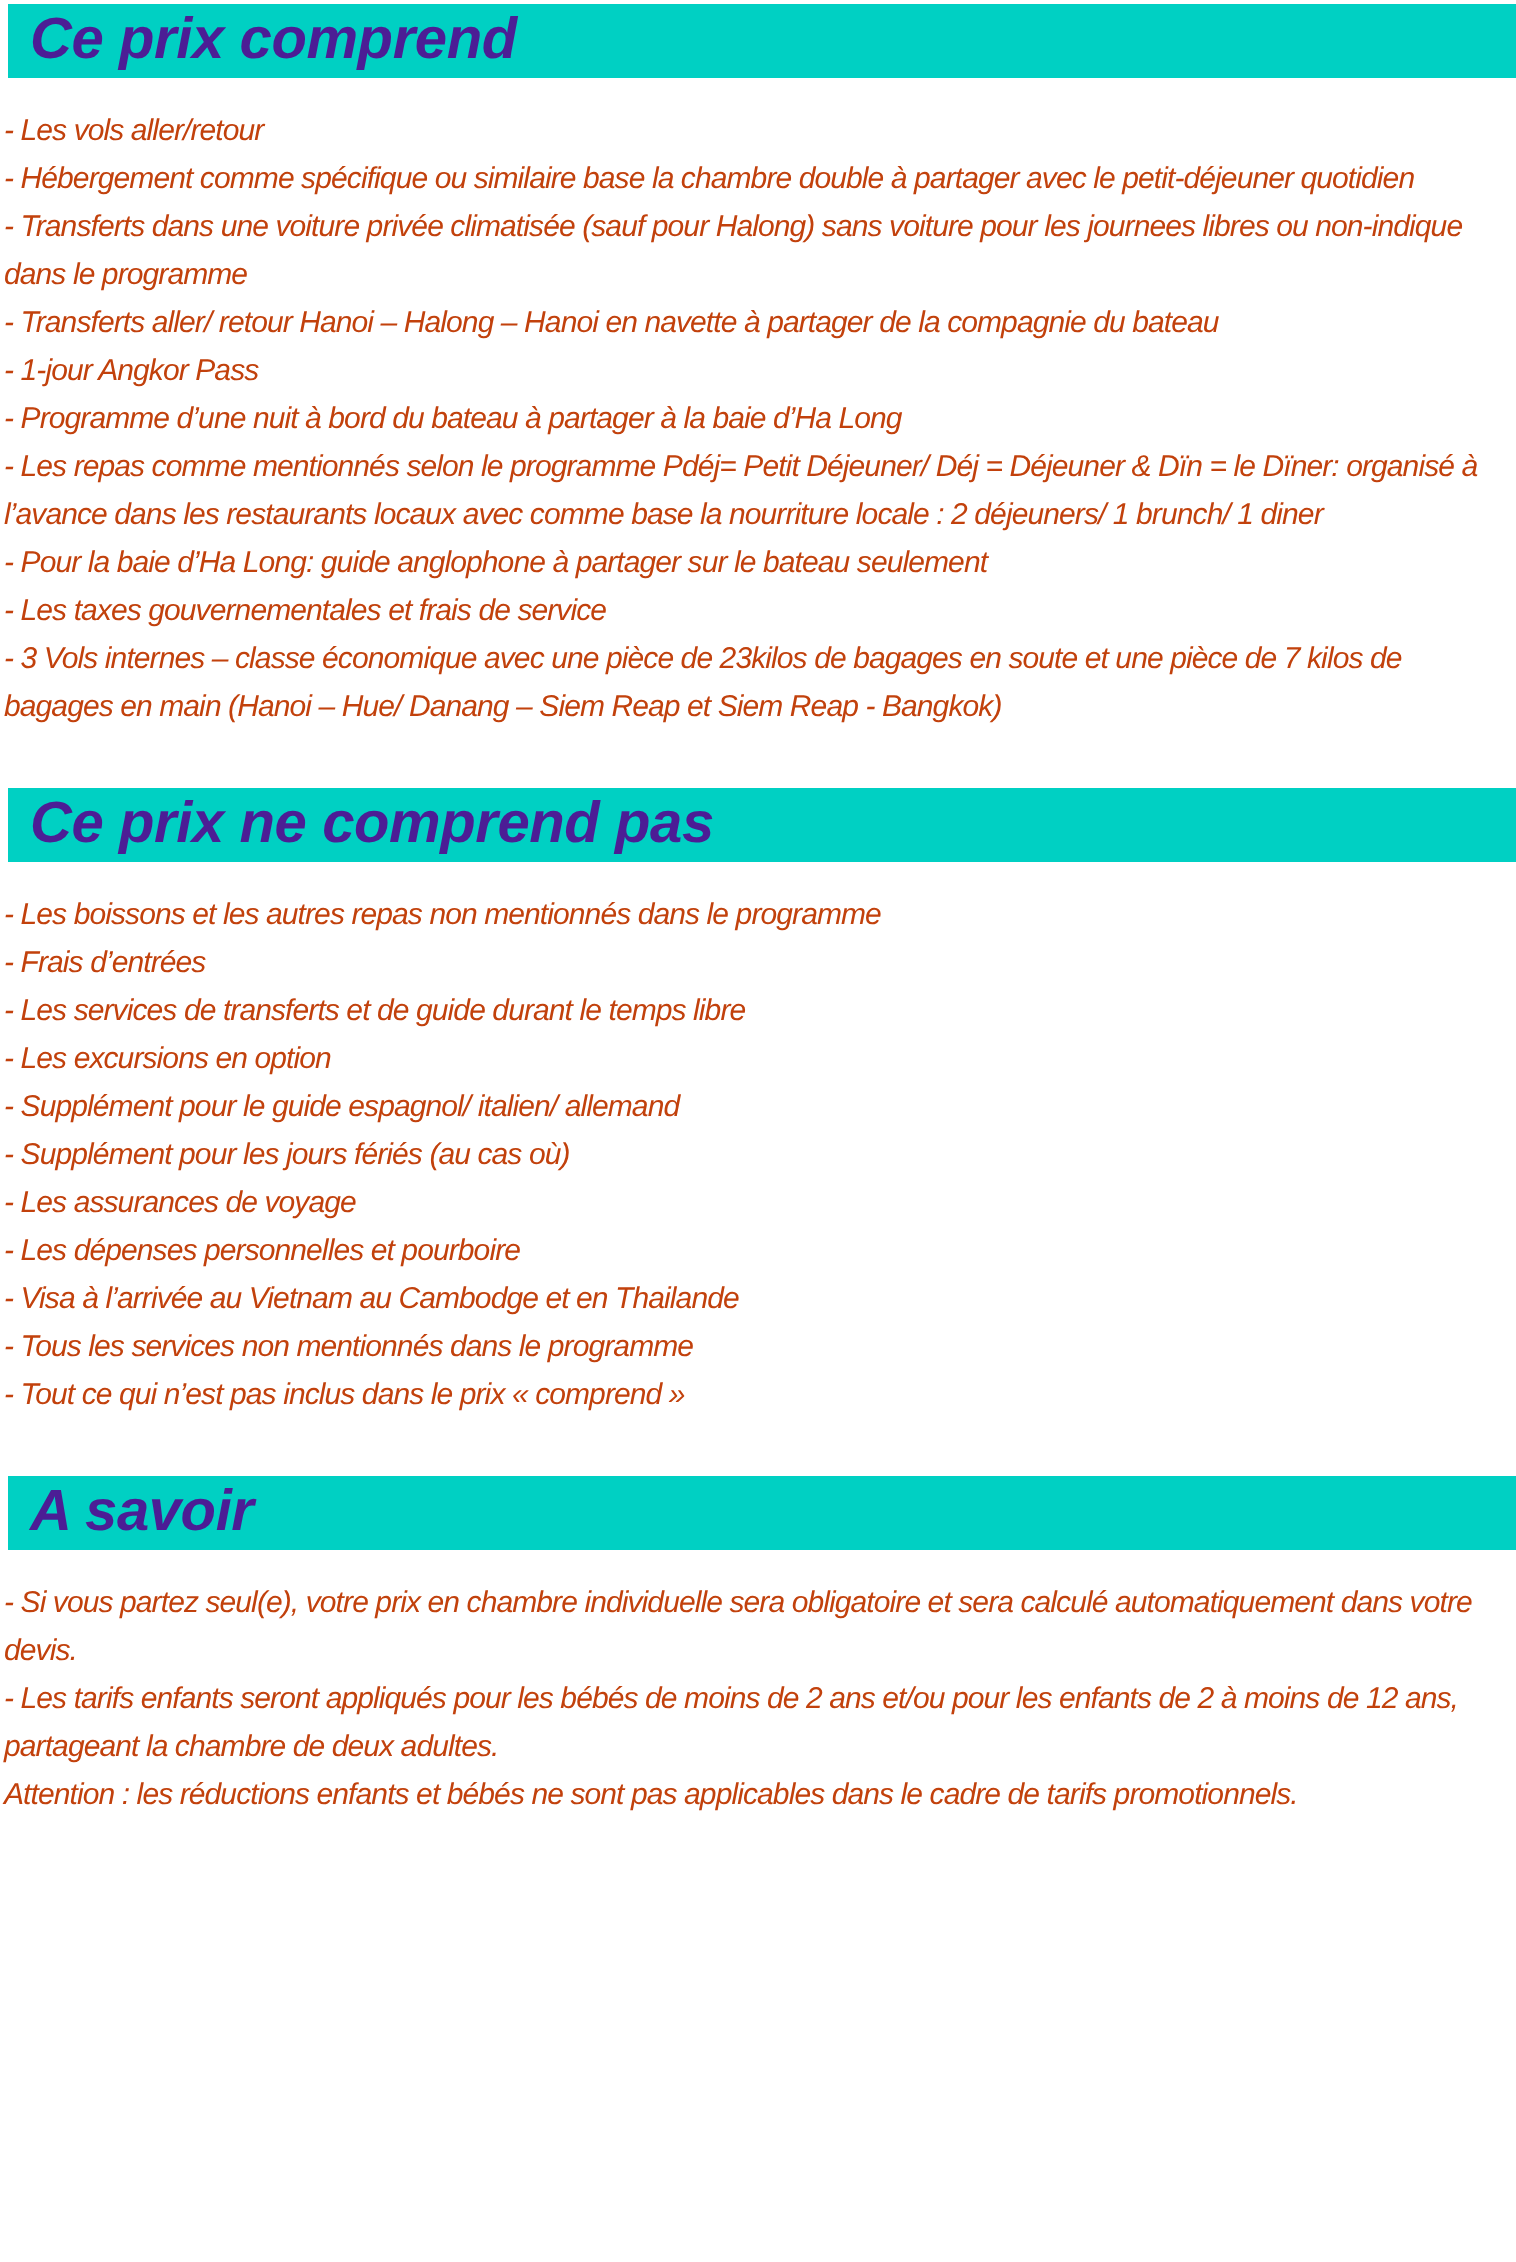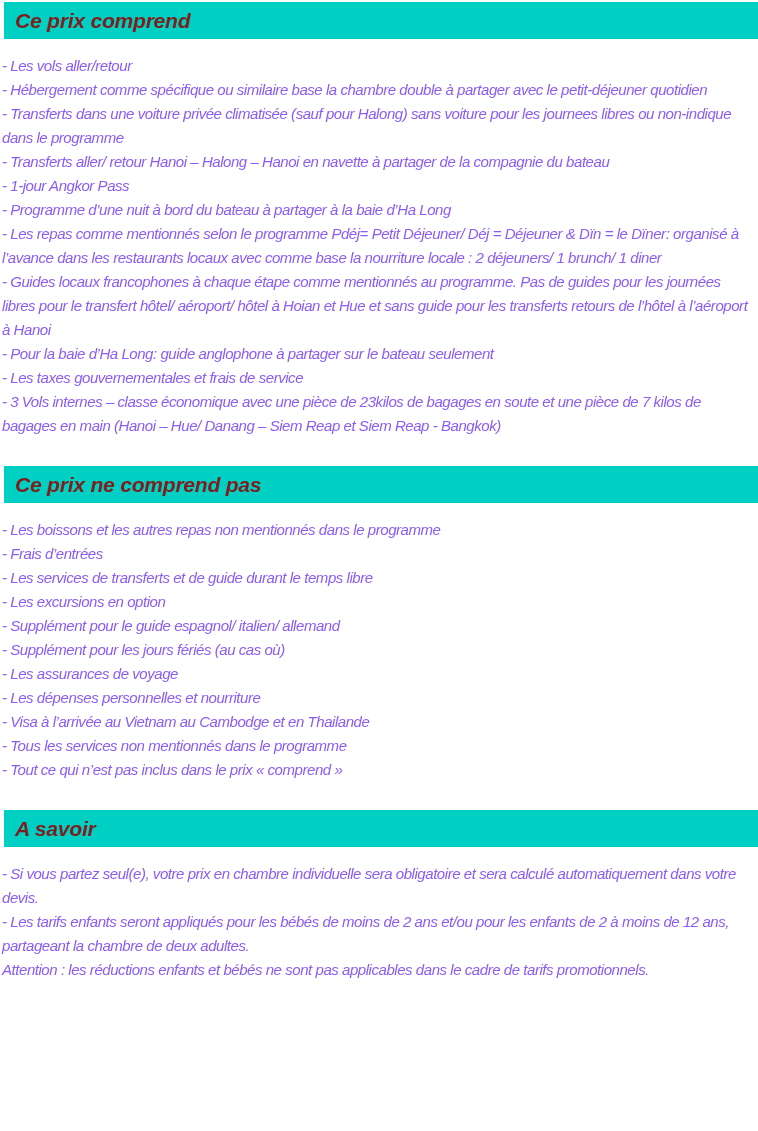--- a/index.html
+++ b/index.html
@@ -19,75 +19,74 @@
     margin-left: 4px;
     background: var(--accent, #00d0c3);
     display: flex;
     align-items: center;
     padding-left: 11px;
     box-sizing: border-box;
   }
   .section.first .section-bar { margin-top: 2px; }
   .section-title {
     margin: 0;
-    color: #7f1d1d;
-    font-size: 21px;
+    color: #4c1d95;
+    font-size: 29px;
     font-weight: 700;
     font-style: italic;
     letter-spacing: -0.2px;
     white-space: nowrap;
   }
   .list {
     margin: 15px 0 0 0;
     padding: 0 2px 0 2px;
   }
   .list .line {
     margin: 0;
     font-size: 15px;
     line-height: 24px;
     letter-spacing: -0.45px;
-    color: #8b5cf6;
+    color: #c2410c;
     font-style: italic;
   }
 </style>
 </head>
 <body style="--accent: #00d0c3;">
 
 <div class="section first">
   <div class="section-bar">
     <h2 class="section-title">Ce prix comprend</h2>
   </div>
   <div class="list">
       <p class="line">- Les vols aller/retour</p>
       <p class="line">- Hébergement comme spécifique ou similaire base la chambre double à partager avec le petit-déjeuner quotidien</p>
       <p class="line">- Transferts dans une voiture privée climatisée (sauf pour Halong) sans voiture pour les journees libres ou non-indique dans le programme</p>
       <p class="line">- Transferts aller/ retour Hanoi – Halong – Hanoi en navette à partager de la compagnie du bateau</p>
       <p class="line">- 1-jour Angkor Pass</p>
       <p class="line">- Programme d’une nuit à bord du bateau à partager à la baie d’Ha Long</p>
       <p class="line">- Les repas comme mentionnés selon le programme Pdéj= Petit Déjeuner/ Déj = Déjeuner &amp; Dïn = le Dïner: organisé à l’avance dans les restaurants locaux avec comme base la nourriture locale : 2 déjeuners/ 1 brunch/ 1 diner</p>
-      <p class="line">- Guides locaux francophones à chaque étape comme mentionnés au programme. Pas de guides pour les journées libres pour le transfert hôtel/ aéroport/ hôtel à Hoian et Hue et sans guide pour les transferts retours de l’hôtel à l’aéroport à Hanoi</p>
       <p class="line">- Pour la baie d’Ha Long: guide anglophone à partager sur le bateau seulement</p>
       <p class="line">- Les taxes gouvernementales et frais de service</p>
       <p class="line">- 3 Vols internes – classe économique avec une pièce de 23kilos de bagages en soute et une pièce de 7 kilos de bagages en main (Hanoi – Hue/ Danang – Siem Reap et Siem Reap - Bangkok)</p>
     </div>
 </div>
 
 <div class="section">
   <div class="section-bar">
     <h2 class="section-title">Ce prix ne comprend pas</h2>
   </div>
   <div class="list">
       <p class="line">- Les boissons et les autres repas non mentionnés dans le programme</p>
       <p class="line">- Frais d’entrées</p>
       <p class="line">- Les services de transferts et de guide durant le temps libre</p>
       <p class="line">- Les excursions en option</p>
       <p class="line">- Supplément pour le guide espagnol/ italien/ allemand</p>
       <p class="line">- Supplément pour les jours fériés (au cas où)</p>
       <p class="line">- Les assurances de voyage</p>
-      <p class="line">- Les dépenses personnelles et nourriture</p>
+      <p class="line">- Les dépenses personnelles et pourboire</p>
       <p class="line">- Visa à l’arrivée au Vietnam au Cambodge et en Thailande</p>
       <p class="line">- Tous les services non mentionnés dans le programme</p>
       <p class="line">- Tout ce qui n’est pas inclus dans le prix « comprend »</p>
     </div>
 </div>
 
 <div class="section">
   <div class="section-bar">
     <h2 class="section-title">A savoir</h2>
   </div>

